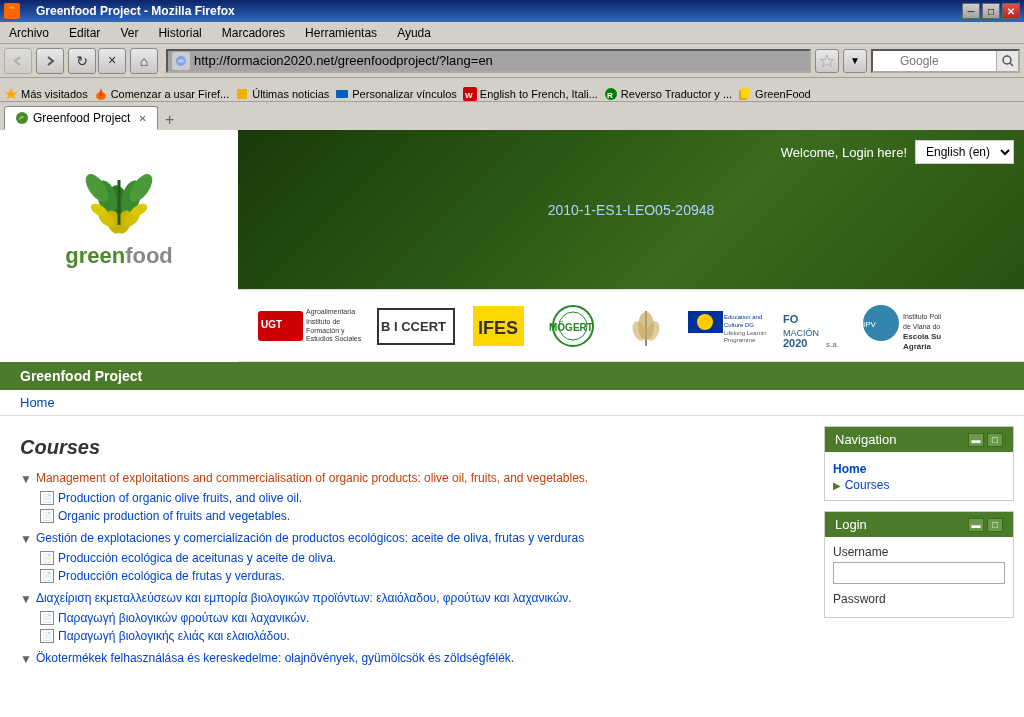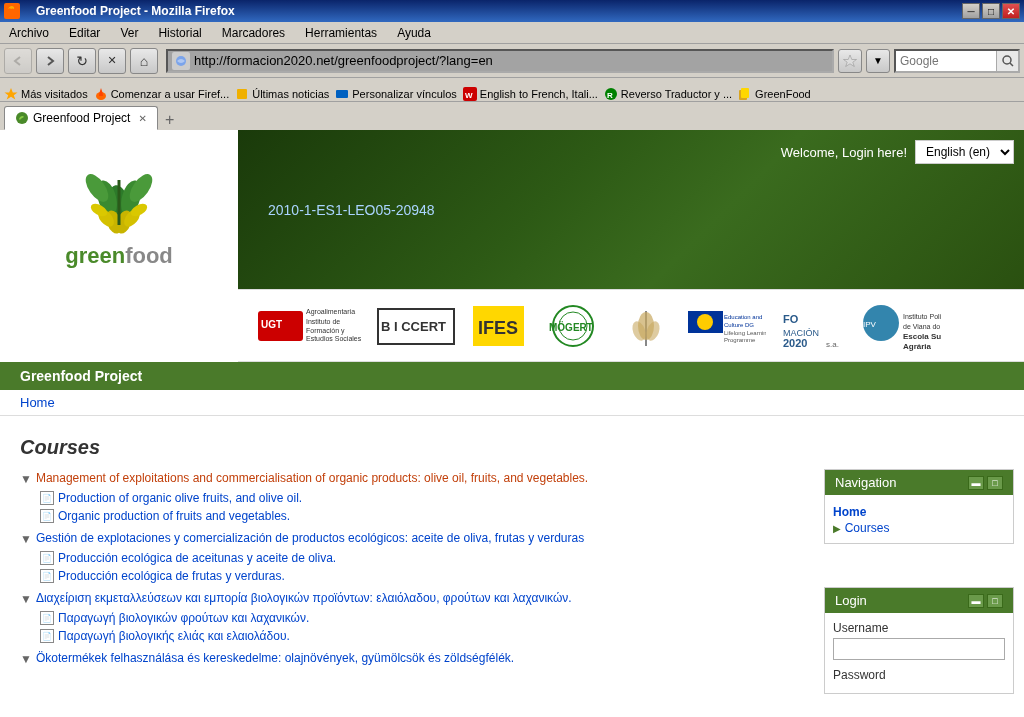--- a/index.html
+++ b/index.html
@@ -72,20 +72,21 @@
       display: flex;
       align-items: center;
     }
     .address-icon { width: 18px; height: 18px; background: #ccc; border-radius: 2px; margin-right: 4px; font-size: 10px; display: flex; align-items: center; justify-content: center; }
     .star-btn { width: 24px; height: 24px; background: linear-gradient(to bottom, #e8e8e8, #c8c8c8); border: 1px solid #888; border-radius: 3px; display: flex; align-items: center; justify-content: center; cursor: pointer; }
     .search-box {
       display: flex; align-items: center;
       height: 24px;
       border: 2px inset #aaa;
       background: white;
+      padding-left: 23px;
     }
     .search-input { border: none; outline: none; font-size: 12px; width: 100px; padding: 0 4px; }
     .search-icon-btn { width: 22px; height: 100%; background: #e8e8e8; border-left: 1px solid #aaa; display: flex; align-items: center; justify-content: center; cursor: pointer; }
 
     
     .bookmarks-bar {
       background: #d4d0c8;
       height: 24px;
       display: flex;
       align-items: flex-end;
@@ -155,24 +156,24 @@
       padding: 20px;
     }
     .logo-img {
       text-align: center;
     }
     .hero-area {
       flex: 1;
       background: #2d4a1e;
       background: linear-gradient(135deg, #1a3a0a 0%, #2d5a15 40%, #3a6b1e 60%, #2a5010 100%);
       display: flex;
-      flex-direction: column;
+      flex-direction: row;
       justify-content: center;
-      align-items: flex-start;
-      padding: 33px 30px;
+      align-items: center;
+      padding: 8px 30px;
       position: relative;
     }
     .lang-selector {
       position: absolute;
       top: 10px;
       right: 10px;
       display: flex;
       align-items: center;
       gap: 8px;
     }
@@ -280,21 +281,20 @@
     }
 
     
     .right-sidebar {
       width: 210px;
       padding: 10px;
     }
     .sidebar-widget {
       border: 1px solid #ccc;
       margin-bottom: 10px;
-      margin-top: 43px;
     }
     .widget-header {
       background: #4a7a2a;
       color: white;
       padding: 5px 10px;
       font-size: 13px;
       display: flex;
       align-items: center;
       justify-content: space-between;
     }

